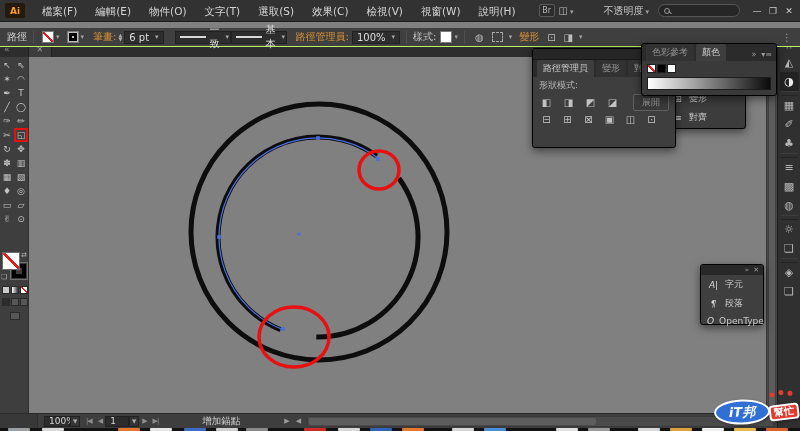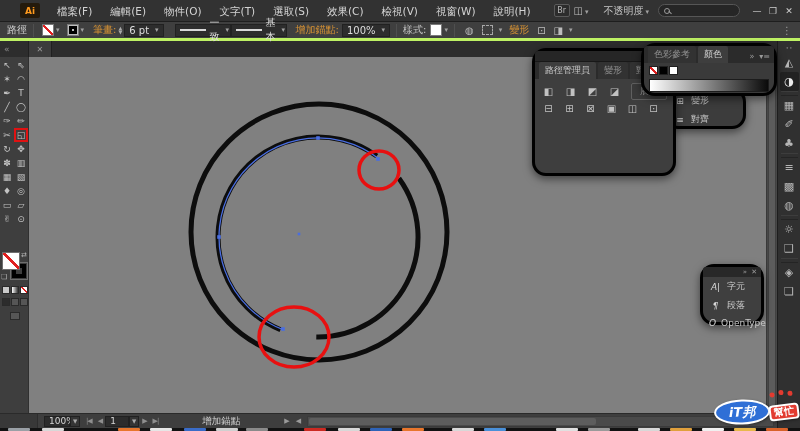--- a/index.html
+++ b/index.html
@@ -3,40 +3,40 @@
 <meta charset="utf-8">
 <style>
   *{margin:0;padding:0;box-sizing:border-box}
   html,body{background:#222}
   #app{position:relative;width:800px;height:431px;background:#808080;overflow:hidden;
        font-family:"DejaVu Sans","Liberation Sans",sans-serif;font-size:10px;color:#c8c8c8}
 
   
   .menubar{position:absolute;top:0;left:0;right:0;height:22px;background:#323232;
            border-bottom:1px solid #1e1e1e;display:flex;align-items:center;z-index:3}
-  .ai-logo{width:20px;height:15px;margin:0 8px 0 20px;background:#241a0c;color:#ff9a1e;
+  .ai-logo{width:20px;height:15px;margin:0 8px 0 5px;background:#241a0c;color:#ff9a1e;
            font-weight:bold;font-size:9px;display:flex;align-items:center;justify-content:center;border-radius:2px}
   .menus{display:flex;align-items:center}
   .menu-item{padding:0 9px;color:#d4d4d4;font-size:10.5px;line-height:22px}
   .mb-icon{width:16px;height:13px;border:1px solid #5a5a5a;background:#2c2c2c;color:#b5b5b5;
            font-size:8px;display:flex;align-items:center;justify-content:center;margin-left:14px;border-radius:2px}
   .mb-right{margin-left:auto;display:flex;align-items:center;gap:9px;padding-right:3px}
   .workspace{color:#c6c6c6;font-size:10px}
   .dd{color:#a0a0a0;font-size:7px;margin-left:2px}
   .searchbox{width:82px;height:13px;background:#262626;border:1px solid #565656;border-radius:7px;
              display:flex;align-items:center;padding:0 5px;gap:4px}
   .mag{width:6px;height:6px;border:1.3px solid #9a9a9a;border-radius:50%;position:relative;flex:none}
   .mag:after{content:"";position:absolute;width:4px;height:1.3px;background:#9a9a9a;
              transform:rotate(45deg);right:-3px;bottom:-1px}
   .winbtns{display:flex}
   .winbtn{width:16px;text-align:center;color:#cfcfcf;font-size:9px;line-height:18px}
 
   
-  .controlbar{position:absolute;top:22px;left:0;right:0;height:19px;background:#3f3f3f;
-              border-bottom:3px solid #bef264;display:flex;align-items:center;font-size:10px;color:#c6c6c6;z-index:3}
+  .controlbar{position:absolute;top:28px;left:0;right:0;height:19px;background:#3f3f3f;
+              border-bottom:1px solid #bef264;display:flex;align-items:center;font-size:10px;color:#c6c6c6;z-index:3}
   .cb-sep{width:1px;height:13px;background:#2b2b2b;border-right:1px solid #4f4f4f;margin:0 6px;flex:none}
   .swatch{width:12px;height:12px;border:1px solid #7a7a7a;background:#fff;position:relative;flex:none}
   .swatch.none:after{content:"";position:absolute;inset:0;
       background:linear-gradient(45deg,transparent 44%,#e02020 44%,#e02020 58%,transparent 58%)}
   .strokeSw{width:12px;height:12px;border:1px solid #7a7a7a;background:#bdbdbd;position:relative;flex:none}
   .strokeSw:after{content:"";position:absolute;inset:1px;border:3px solid #000;background:transparent}
   .orange{color:#d79233}
   .field{background:#2d2d2d;border:1px solid #212121;height:13px;display:flex;align-items:center;
          padding:0 4px;gap:4px;color:#dedede}
   .stepper{display:flex;flex-direction:column;font-size:5px;color:#aaa;line-height:4.5px;margin:0 2px}
@@ -85,36 +85,36 @@
   
   .dock{position:absolute;right:0;top:41px;width:23px;height:387px;background:#303030;
         border-left:1px solid #1e1e1e;display:flex;flex-direction:column;align-items:center;padding-top:3px;z-index:2}
   .dock-grip{color:#6f6f6f;font-size:6px;height:9px}
   .dock-icon{height:19px;width:19px;display:flex;align-items:center;justify-content:center;
              color:#b5b5b5;font-size:11px;border-radius:2px}
   .dock-icon.active{background:#222;color:#eaeaea}
   .dock-icon.sep{height:5px;width:17px;border-bottom:1px solid #242424;border-top:1px solid #3d3d3d;border-radius:0}
 
   
-  .panel{position:absolute;background:#3e3e3e;border:3px solid #000000;border-radius:14px;
+  .panel{position:absolute;background:#3e3e3e;border:1px solid #000000;border-radius:3px;
          box-shadow:0 3px 9px rgba(0,0,0,.5)}
   .pf-head{height:11px;background:#262626;border-radius:3px 3px 0 0;border-bottom:1px solid #181818}
   .ptabs{height:17px;background:#2b2b2b;display:flex;align-items:flex-end;padding-left:4px;gap:2px}
   .ptab{padding:2px 6px 2px;font-size:9px;color:#8f8f8f;background:#323232;border-radius:2px 2px 0 0;white-space:nowrap}
   .ptab.active{background:#3e3e3e;color:#cecece}
   .ptab-icons{margin-left:auto;display:flex;gap:5px;color:#9a9a9a;font-size:8px;padding:0 4px 2px}
   .pf-body{padding:2px 6px;font-size:9px;color:#b8b8b8}
   .pf-row{display:flex;align-items:center;gap:6px;margin:2px 0}
   .pf-btn{width:15px;height:12px;display:flex;align-items:center;justify-content:center;color:#c2c2c2;font-size:10px}
   .expand{margin-left:auto;border:1px solid #606060;border-radius:2px;color:#9c9c9c;
           padding:1px 8px;font-size:9px;background:#3a3a3a}
   .flyout{left:664px;top:88px;width:82px;height:41px;z-index:4;background:#3c3c3c}
   .fi{display:flex;align-items:center;gap:6px;padding:3px 8px;color:#c6c6c6;font-size:9px}
   .fi-icon{color:#cfcfcf;font-size:9px;width:10px;text-align:center}
-  .pf{left:532px;top:48px;width:144px;height:128px;z-index:5}
+  .pf{left:532px;top:48px;width:144px;height:100px;z-index:5}
   .colorpanel{left:641px;top:43px;width:136px;height:53px;z-index:6;background:#3a3a3a}
   .cp-body{padding:3px 5px}
   .cp-swatches{display:flex;gap:1px}
   .cp-sw{width:9px;height:9px;border:1px solid #1f1f1f;position:relative}
   .cp-sw.none-sw{background:#fff}
   .cp-sw.none-sw:after{content:"";position:absolute;inset:0;
       background:linear-gradient(45deg,transparent 40%,#e02020 40%,#e02020 62%,transparent 62%)}
   .ramp{margin-top:4px;height:13px;background:linear-gradient(to right,#ffffff,#0a0a0a);border:1px solid #1c1c1c}
   .typepanel{left:700px;top:264px;width:64px;height:61px;z-index:5;background:#3f3f3f}
   .tp-head{height:10px;background:#282828;border-radius:3px 3px 0 0;display:flex;justify-content:flex-end;
@@ -203,21 +203,21 @@
     <span class="field" style="margin-left:11px;width:56px">
         <span class="linepre"></span>
         <span>一致</span>
         <span class="dd">▾</span>
       </span>
     <span class="field" style="width:56px">
         <span class="linepre"></span>
         <span>基本</span>
         <span class="dd">▾</span>
       </span>
-    <span class="orange" style="margin-left:9px">增加錨點:</span>
+    <span class="orange" style="margin-left:9px">路徑管理員:</span>
     <span class="field" style="margin-left:3px">
         <span>100%</span>
         <span class="dd">▾</span>
       </span>
     <span class="cb-sep"></span>
     <span>樣式:</span>
     <span class="swatch" style="margin-left:4px"></span>
     <span class="dd">▾</span>
     <span class="cb-sep"></span>
     <span class="cb-icon">◍</span>
@@ -417,20 +417,21 @@
 
   <div class="panel pf">
     <div class="pf-head"></div>
     <div class="ptabs">
 
     <span class="ptab active">路徑管理員</span>
         <span class="ptab">變形</span>
         <span class="ptab">對齊</span>
       </div>
     <div class="pf-body">
+      <div>形狀模式:</div>
       <div class="pf-row">
         <span style="display:flex;gap:7px">
 
         <span class="pf-btn">
               <span>◧</span>
             </span>
             <span class="pf-btn">
               <span>◨</span>
             </span>
             <span class="pf-btn">

